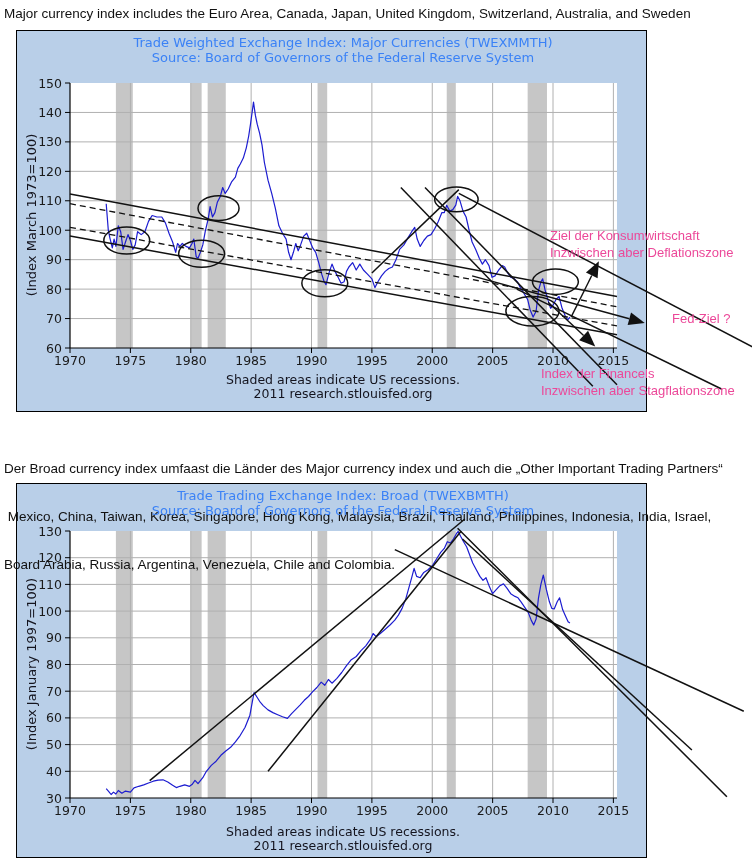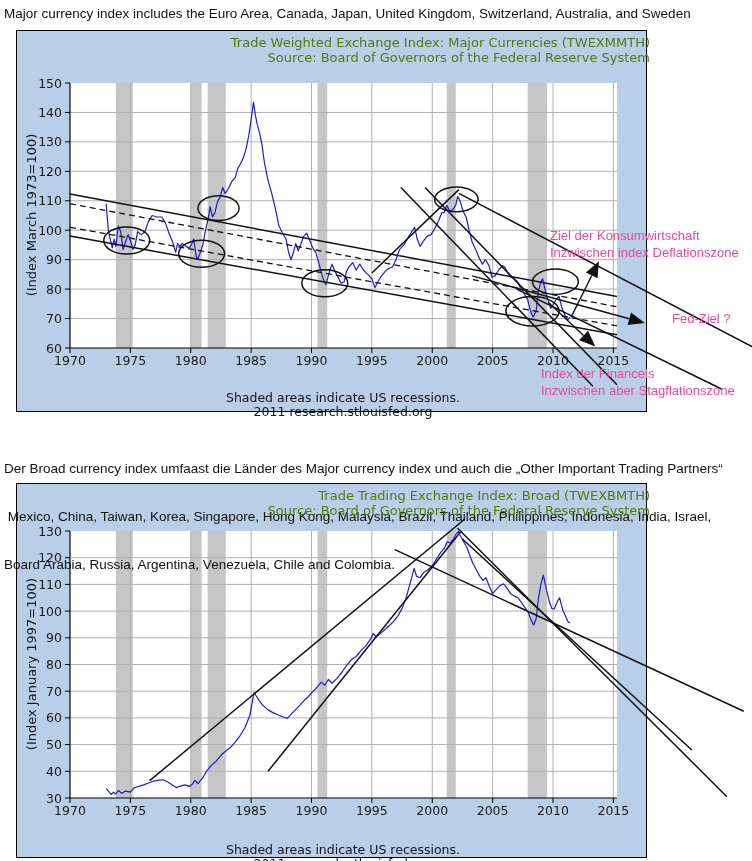--- a/index.html
+++ b/index.html
@@ -2,22 +2,22 @@
 <html><head>
 <meta charset="utf-8">
 <style>
   html,body{margin:0;padding:0;background:#ffffff;}
   .page{position:relative;width:752px;height:861px;background:#fff;overflow:hidden;
         font-family:"DejaVu Sans",sans-serif;color:#1a1a1a;}
   .pagenote{position:absolute;font:13.5px "Liberation Sans",sans-serif;color:#111;
             white-space:pre-wrap;line-height:16px;}
   .panel{position:absolute;background:#b9cfe8;border:1px solid #000;box-sizing:border-box;}
   svg.overlay{position:absolute;left:0;top:0;}
-  .ctitle{position:absolute;text-align:right;font:13px "DejaVu Sans",sans-serif;color:#4d7c0f;}
-  .cfooter{position:absolute;text-align:center;font:12.5px "DejaVu Sans",sans-serif;color:#14141e;margin-top:18px;}
+  .ctitle{position:absolute;text-align:center;font:13px "DejaVu Sans",sans-serif;color:#3b82f6;}
+  .cfooter{position:absolute;text-align:center;font:12.5px "DejaVu Sans",sans-serif;color:#14141e;}
   .ylab{position:absolute;font:13px "DejaVu Sans",sans-serif;color:#14141e;white-space:nowrap;
         transform:translate(-50%,-50%) rotate(-90deg);}
   .anno{position:absolute;font:13px "Liberation Sans",sans-serif;color:#ec4899;line-height:16.5px;white-space:nowrap;}
   .tick{font:12.5px "DejaVu Sans",sans-serif;fill:#1a1a1a;}
 </style>
 </head>
 <body>
 
 <div class="page">
 
@@ -198,21 +198,21 @@
   </svg>
 
   <div class="ctitle" style="left:36px;top:35px;width:614px;">Trade Weighted Exchange Index: Major Currencies (TWEXMMTH)</div>
   <div class="ctitle" style="left:36px;top:50px;width:614px;">Source: Board of Governors of the Federal Reserve System</div>
   <div class="ylab" style="left:31px;top:215px;">(Index March 1973=100)</div>
   <div class="cfooter" style="left:36px;top:372px;width:614px;">Shaded areas indicate US recessions.</div>
   <div class="cfooter" style="left:36px;top:386px;width:614px;">2011 research.stlouisfed.org</div>
 
   <div class="anno" style="left:550px;top:228px;">
     <div>Ziel der Konsumwirtschaft</div>
-    <div>Inzwischen index Deflationszone</div>
+    <div>Inzwischen aber Deflationszone</div>
   </div>
   <div class="anno" style="left:672px;top:311px;">
     <div>Fed-Ziel ?</div>
   </div>
   <div class="anno" style="left:541px;top:366px;">
     <div>Index der Financels</div>
     <div>Inzwischen aber Stagflationszone</div>
   </div>
 
   <div class="pagenote" style="left:4px;top:429px;width:746px;">

